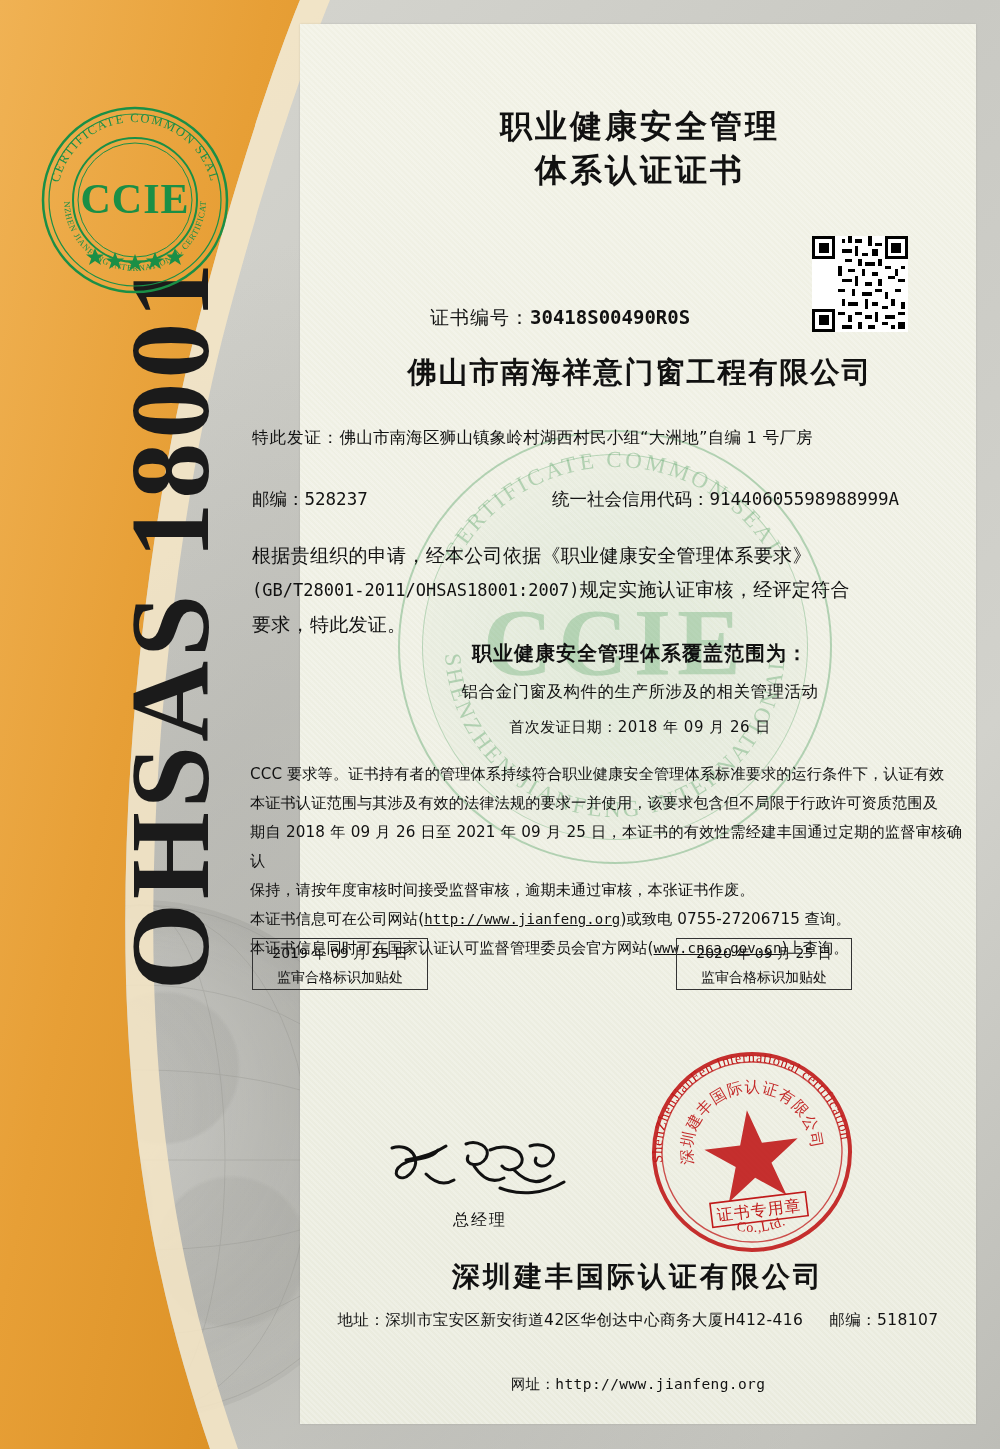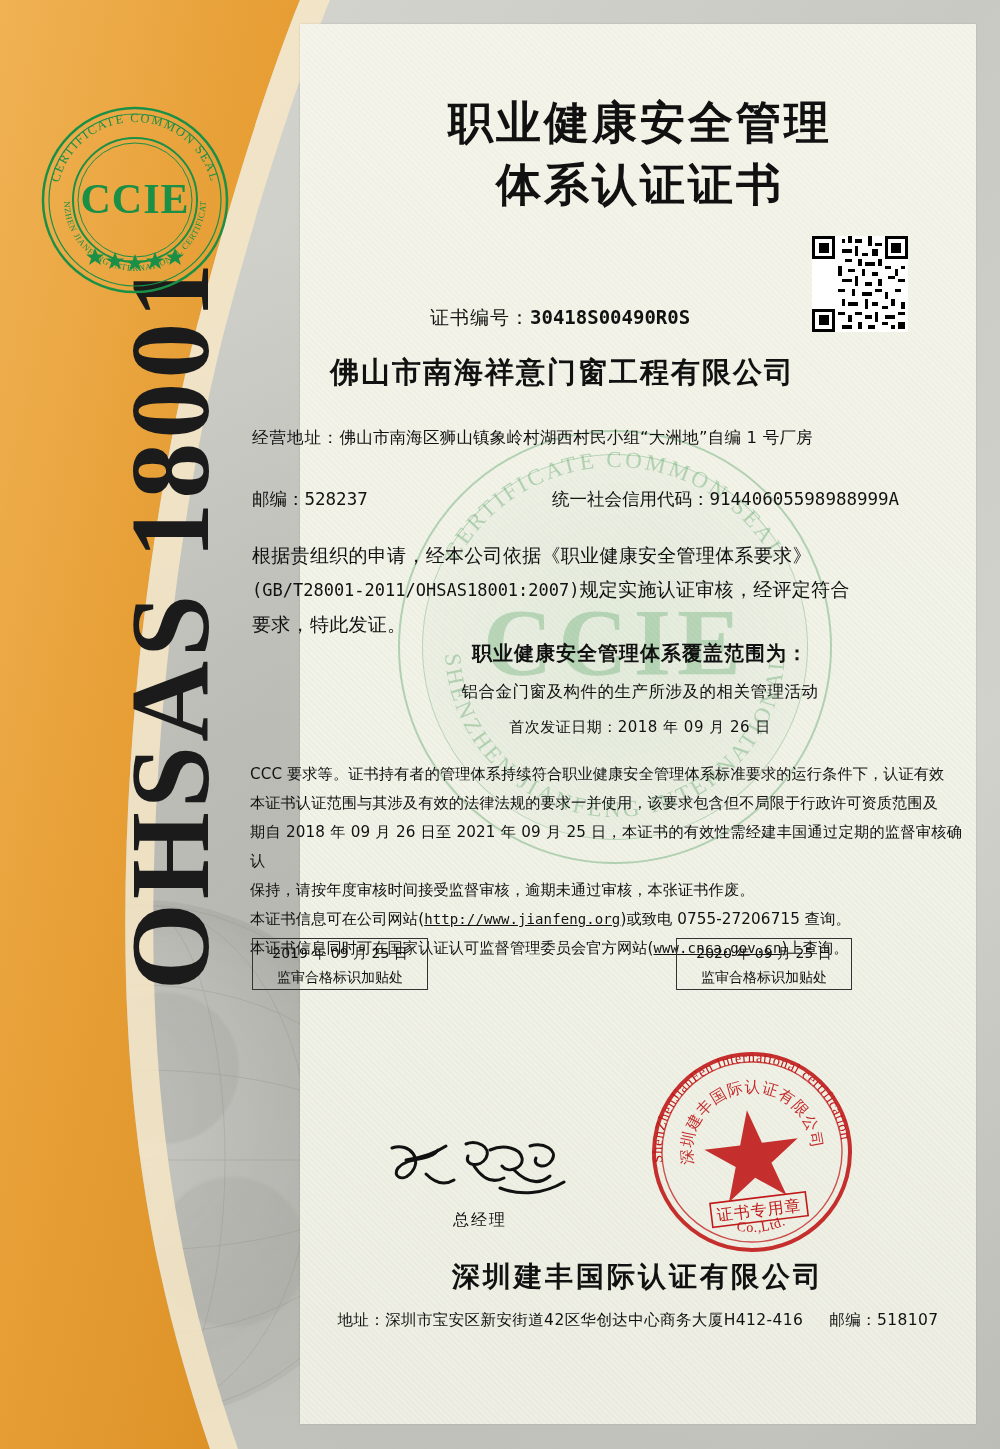--- a/index.html
+++ b/index.html
@@ -97,45 +97,45 @@
   .seal{
     position:absolute;left:40px;top:105px;width:190px;height:190px;
   }
   .seal svg{display:block;}
 
   
   .head{
     position:absolute;left:330px;top:88px;width:620px;text-align:center;
   }
   .head h1{
-    margin:8px;
-    font-family:Liberation Mono, monospace;
+    margin:16px;
+    font-family:Liberation Sans, sans-serif;
     font-weight:700;
-    font-size:45px;
+    font-size:32px;
     line-height:1.38;
     letter-spacing:3px;
     color:#111;
   }
 
   
   .qr{
     position:absolute;left:812px;top:236px;width:96px;height:96px;
     background:#fff;
   }
   .qr svg{display:block;}
 
   .certno{
     position:absolute;left:430px;top:305px;width:520px;
     font-family:"DejaVu Sans", sans-serif;
     font-size:19px;color:#111;letter-spacing:1px;
   }
   .certno .val{font-family:"DejaVu Sans Mono", monospace;font-weight:700;letter-spacing:0px;margin-top:41px;}
 
   .company{
-    position:absolute;left:330px;top:353px;width:620px;
+    position:absolute;left:330px;top:353px;width:620px;text-align:center;
     font-family:"DejaVu Sans", sans-serif;
     font-weight:700;font-size:29px;letter-spacing:2px;color:#111;
   }
 
   .addr{
     position:absolute;left:252px;top:423px;width:700px;
     font-family:"DejaVu Sans", sans-serif;
     font-size:16.5px;line-height:29px;color:#111;letter-spacing:.2px;
   }
   .addr .lbl{letter-spacing:1px;}
@@ -377,21 +377,21 @@
   </div>
 
   <div class="certno">
     <span>证书编号：</span><span class="val">30418S00490R0S</span>
   </div>
 
   <div class="company">佛山市南海祥意门窗工程有限公司</div>
 
   <div class="addr">
     <div>
-      <span class="lbl">经营地址：</span><span>佛山市南海区狮山镇象岭村湖西村民小组“大洲地”自编 1 号厂房</span>
+      <span class="lbl">特此发证：</span><span>佛山市南海区狮山镇象岭村湖西村民小组“大洲地”自编 1 号厂房</span>
     </div>
   </div>
 
   <div class="codeline">
     <span class="left">
       <span>邮编：</span><span class="mono">528237</span>
     </span>
     <span class="right">
       <span>统一社会信用代码：</span><span class="mono">91440605598988999A</span>
     </span>
@@ -471,14 +471,17 @@
       <polygon points="104,62 115,96 151,96 122,117 133,151 104,130 75,151 86,117 57,96 93,96" fill="#c01a1a" opacity=".9"></polygon>
       <rect x="56" y="150" width="96" height="24" fill="none" stroke="#c01a1a" stroke-width="1.6"></rect>
       <text x="104" y="168" text-anchor="middle" font-family="DejaVu Sans, sans-serif" font-size="16" fill="#c01a1a" letter-spacing="1">证书专用章</text>
     </svg>
   </div>
 
   <div class="issuer">深圳建丰国际认证有限公司</div>
   <div class="footline" id="foot1">
     <span>地址：</span><span>深圳市宝安区新安街道42区华创达中心商务大厦H412-416</span><span class="gap"></span><span>邮编：</span><span>518107</span>
   </div>
+  <div class="footline" id="foot3">
+    <span>网址：</span><span>http://www.jianfeng.org</span>
+  </div>
 
 </div>
 
 </body></html>

